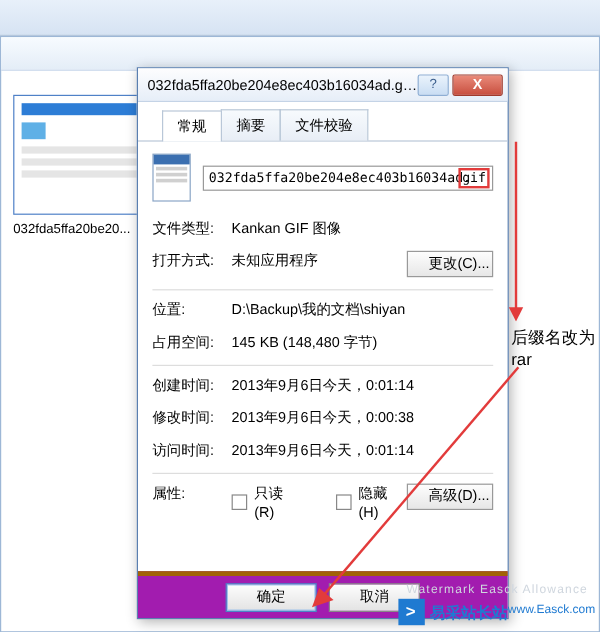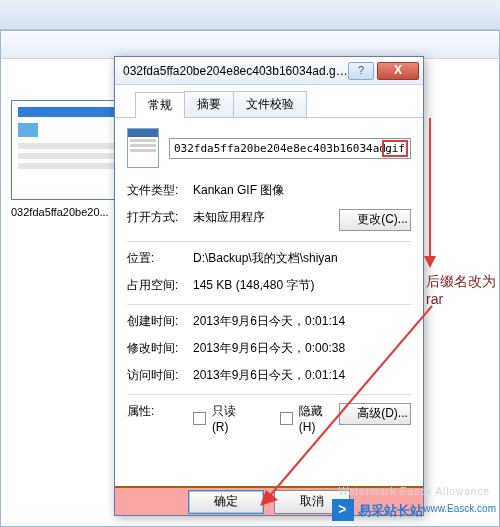--- a/index.html
+++ b/index.html
@@ -1,20 +1,20 @@
 <!DOCTYPE html>
 <html><head>
 <meta charset="utf-8">
 <style>
 * { box-sizing: border-box; margin: 0; padding: 0; }
 body { font-family: "Microsoft YaHei", Tahoma, sans-serif; font-size: 12px; background: #d8e4f0; width: 500px; height: 527px; overflow: hidden; position: relative; }
 .win-bar { position: absolute; top: 0; left: 0; right: 0; height: 30px; background: linear-gradient(#e8f0fa,#d6e3f3); border-bottom: 1px solid #b5c7dd; }
 .explorer { position: absolute; top: 30px; left: 0; right: 0; bottom: 0; background: #fff; border: 1px solid #9db7d6; }
 .toolbar { height: 28px; background: linear-gradient(#f7fbff,#e4edf7); border-bottom: 1px solid #c9d8eb; }
-.thumb-area { padding: 20px 10px; width: 140px; margin-top: 21px; }
+.thumb-area { padding: 20px 10px; width: 140px; }
 .thumb { width: 110px; height: 100px; border: 1px solid #4f81c7; background: #fff; position: relative; }
 .thumb-inner { position: absolute; top: 6px; left: 6px; right: 6px; height: 10px; background: #2d7dd6; }
 .thumb-body { position: absolute; top: 22px; left: 6px; right: 6px; bottom: 6px; }
 .thumb-body div { height: 6px; background: #e5e5e5; margin-bottom: 4px; }
 .thumb-body div:first-child { width: 20px; height: 14px; background: #5fb0e6; margin-bottom: 6px; }
 .thumb-label { font-size: 11px; color: #000; margin-top: 6px; width: 120px; overflow: hidden; text-overflow: ellipsis; white-space: nowrap; }
 
 .dialog { position: absolute; top: 56px; left: 114px; width: 310px; height: 460px; background: #fff; border: 1px solid #5a7fb0; box-shadow: 2px 2px 10px rgba(0,0,0,0.3); }
 .dlg-title { height: 28px; background: linear-gradient(#fdfdfe,#e6eef8); border-bottom: 1px solid #c4d3e6; display: flex; align-items: center; padding: 0 4px 0 8px; }
 .dlg-title-text { flex: 1; font-size: 12px; color: #000; overflow: hidden; text-overflow: ellipsis; white-space: nowrap; }
@@ -32,25 +32,25 @@
 .filename-box { flex: 1; border: 1px solid #999; padding: 3px 4px; font-size: 11px; font-family: "SimSun", monospace; position: relative; white-space: nowrap; overflow: hidden; }
 .ext-highlight { border: 2px solid #e23b3b; padding: 0 1px; position: absolute; right: 2px; top: 1px; bottom: 1px; display: flex; align-items: center; }
 .sep { border-top: 1px solid #ddd; margin: 8px 0; }
 .prop-row { display: flex; margin-bottom: 10px; font-size: 12px; align-items: flex-start; }
 .prop-label { width: 66px; color: #000; }
 .prop-val { flex: 1; color: #000; word-break: break-all; }
 .change-btn, .adv-btn { width: 72px; height: 22px; border: 1px solid #999; background: linear-gradient(#fdfdfd,#e7e7e7); font-size: 12px; text-align: center; line-height: 19px; padding-left: 15px; }
 .adv-btn { margin-left: auto; }
 .chk-row { display: flex; align-items: center; gap: 6px; }
 .chk { width: 13px; height: 13px; border: 1px solid #888; background: #fff; }
-.dlg-footer { position: absolute; bottom: 0; left: 0; right: 0; height: 29px; background: #fca5a5; border-top: 2px solid #a16207; display: flex; align-items: center; justify-content: center; gap: 10px; }
+.dlg-footer { position: absolute; bottom: 0; left: 0; right: 0; height: 39px; background: #a21caf; border-top: 4px solid #a16207; display: flex; align-items: center; justify-content: center; gap: 10px; }
 .dlg-footer .btn { width: 76px; height: 24px; border: 1px solid #888; background: linear-gradient(#fdfdfd,#e3e3e3); font-size: 12px; text-align: center; line-height: 21px; }
 .dlg-footer .btn.primary { border: 1px solid #4a87c7; box-shadow: 0 0 0 1px #9fc4eb inset; }
 
-.anno-text { position: absolute; color: #7f1d1d; font-size: 14px; line-height: 1.3; }
+.anno-text { position: absolute; color: #000000; font-size: 14px; line-height: 1.3; }
 .arrow-svg { position: absolute; pointer-events: none; }
 
 .watermark-logo { position: absolute; right: 4px; bottom: 6px; display: flex; align-items: center; gap: 4px; }
 .wm-badge { width: 22px; height: 22px; background: #1f7ad1; position: relative; }
 .wm-badge::after { content: ">"; position: absolute; color: #fff; font-weight: bold; font-size: 14px; left: 6px; top: 2px; }
 .wm-text { display: flex; flex-direction: row; font-size: 10px; color: #1f7ad1; line-height: 1; }
 .wm-text .cn { font-size: 13px; font-weight: bold; }
 .wm-faint { position: absolute; right: 10px; bottom: 30px; color: #cfd6de; font-size: 10px; letter-spacing: 1px; }
 </style>
 </head>

